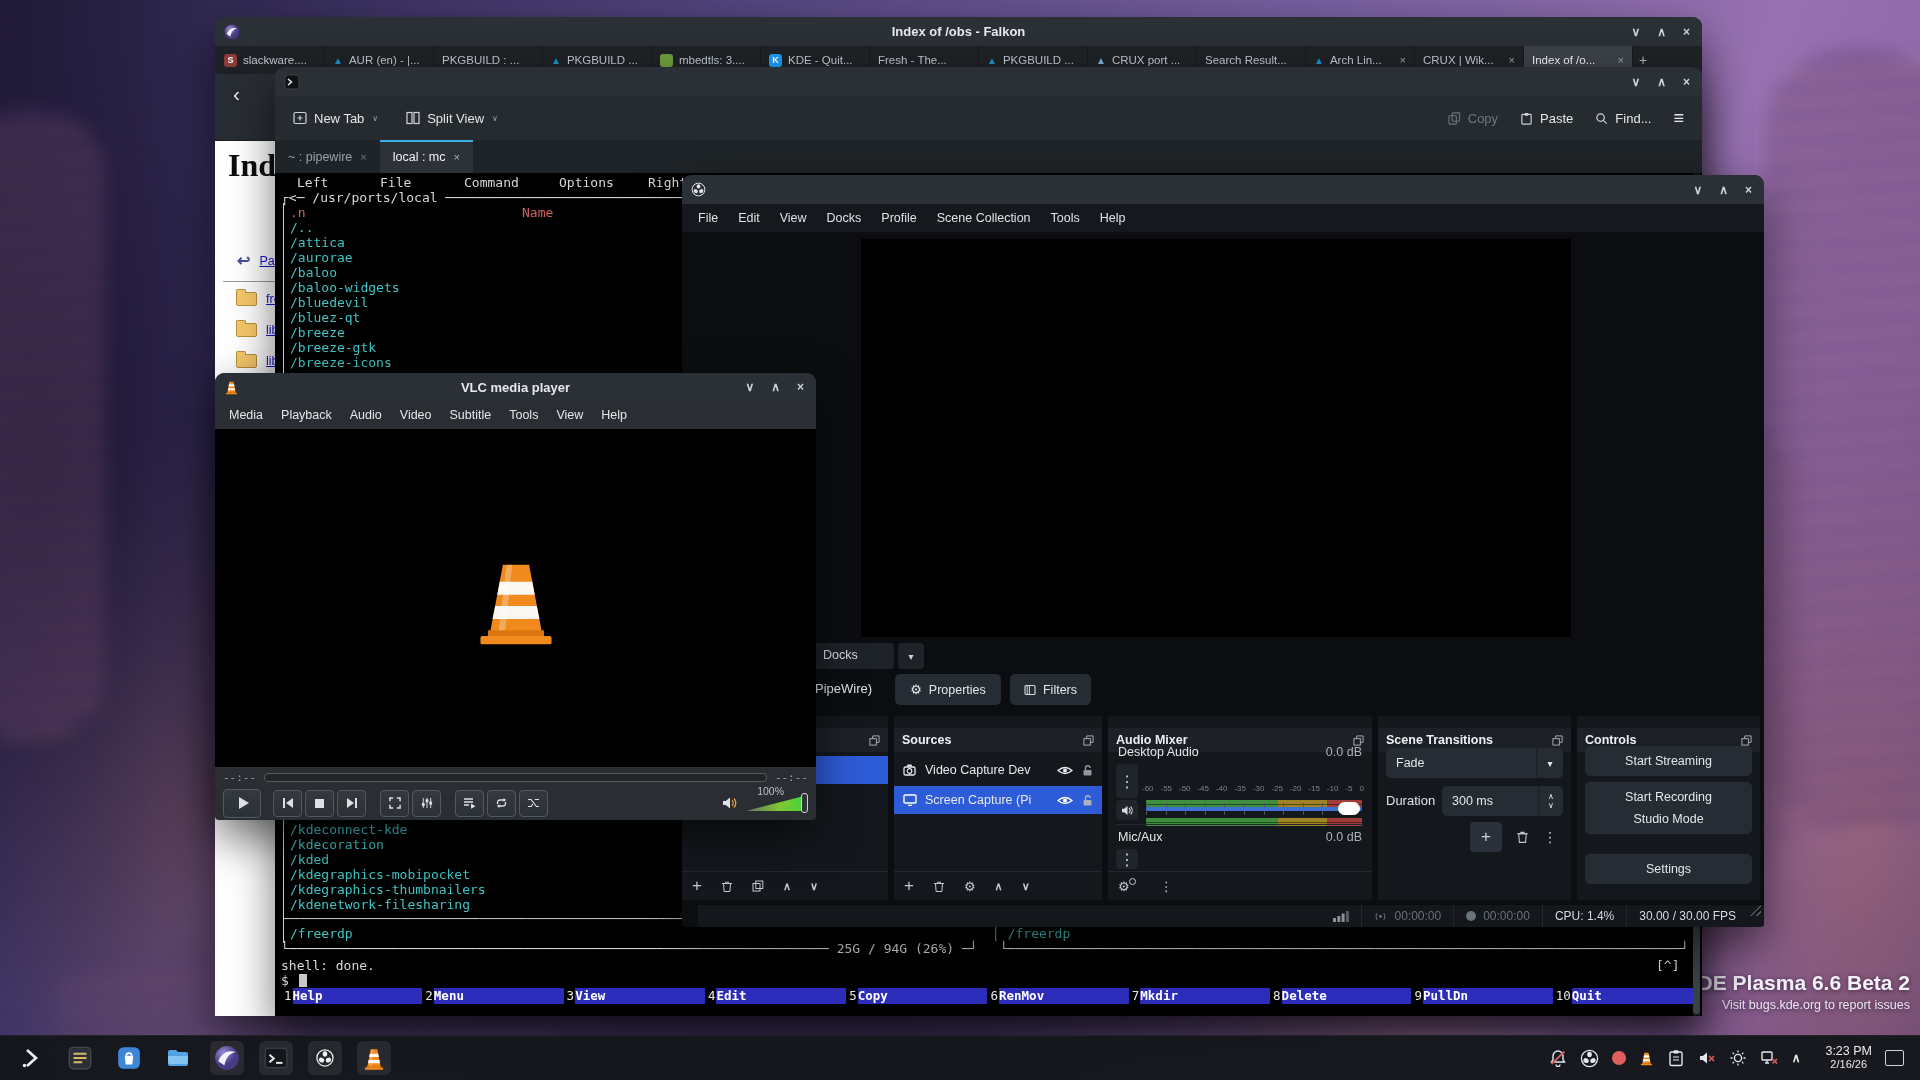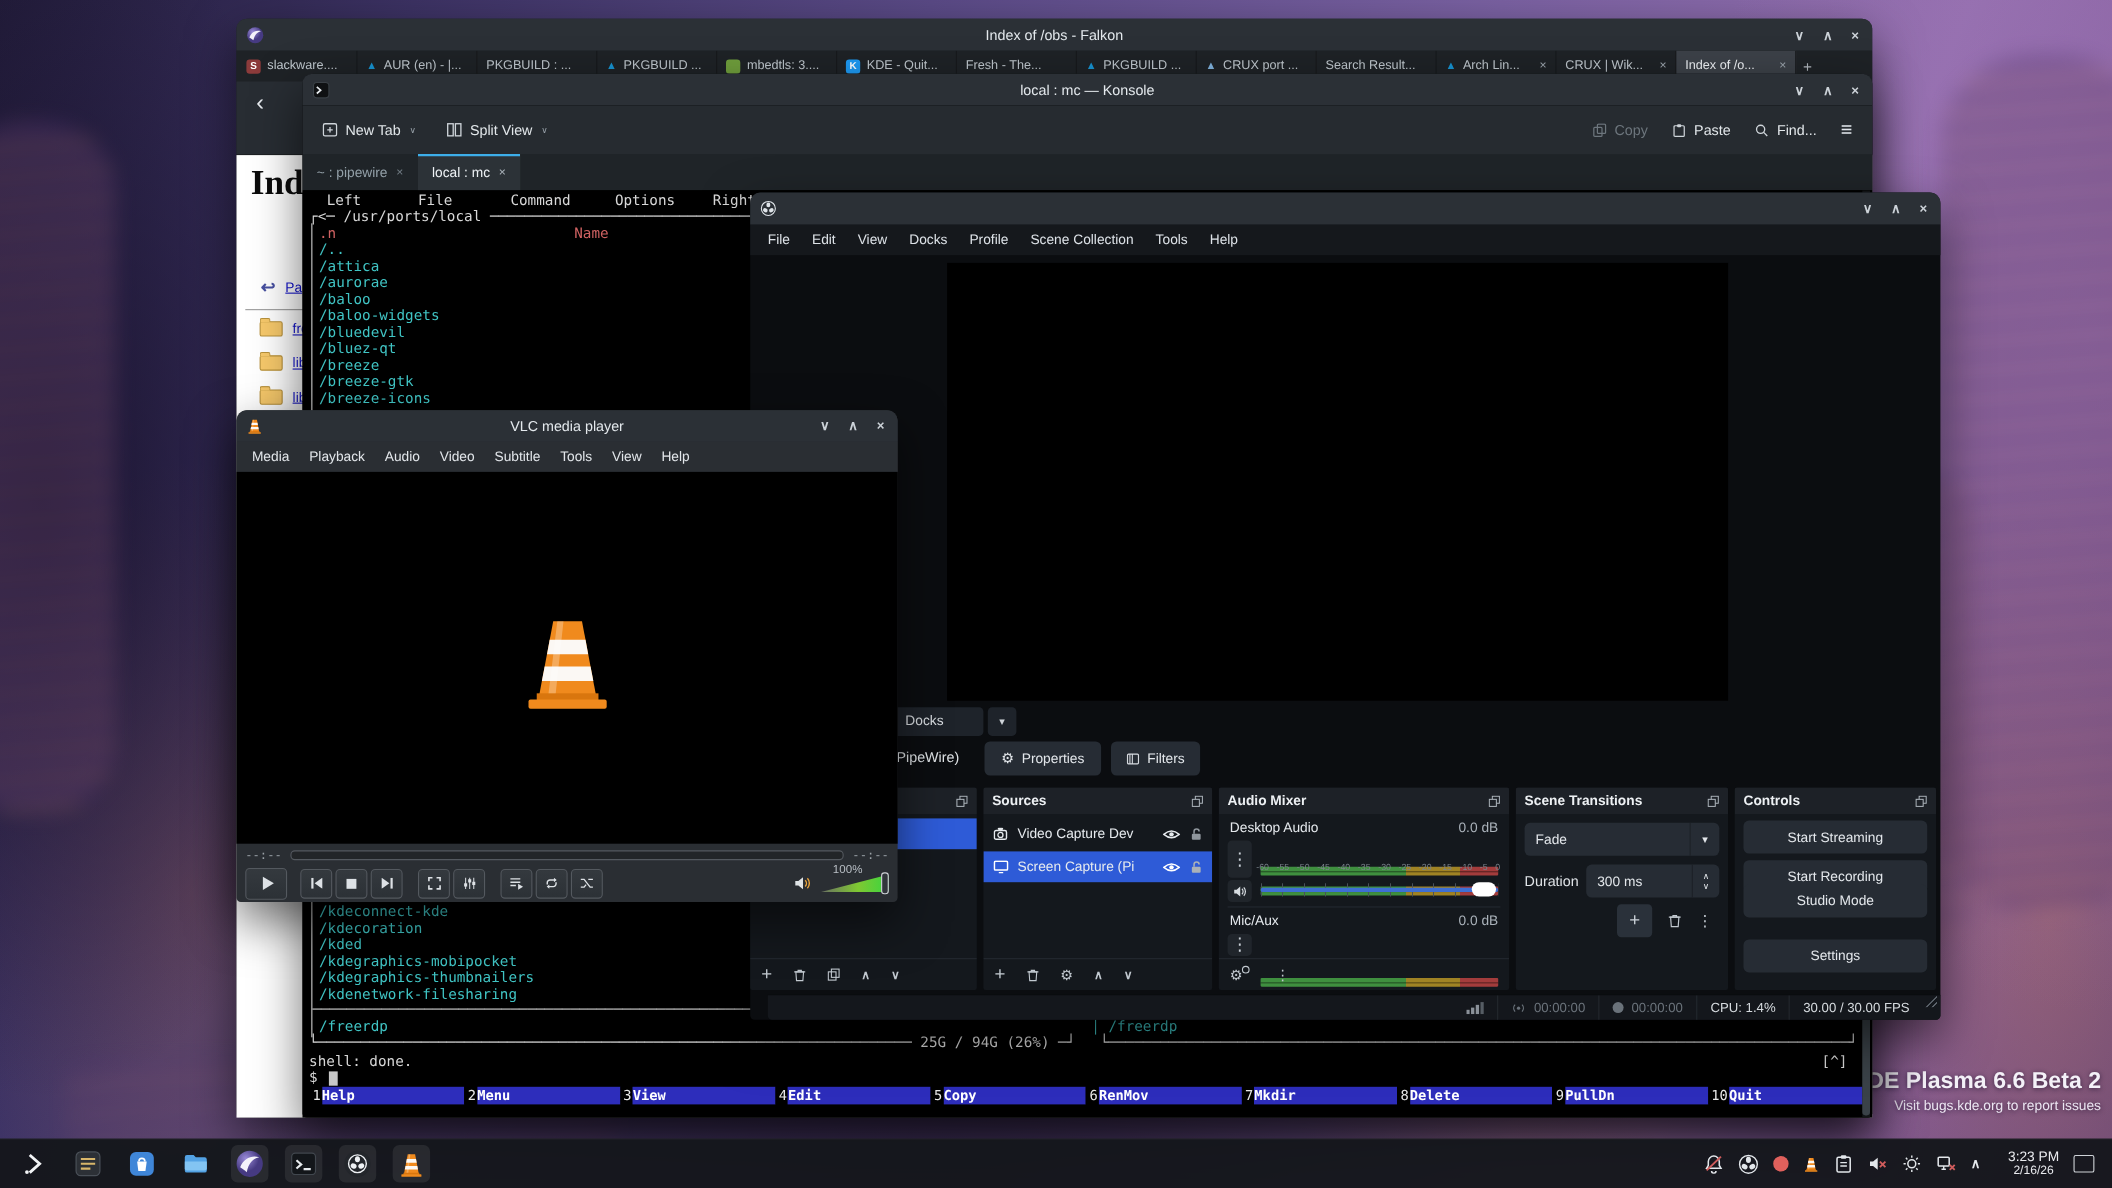--- a/index.html
+++ b/index.html
@@ -11,21 +11,21 @@
     radial-gradient(300px 560px at 9% 75%, rgba(190,110,60,.25), transparent 70%),
     radial-gradient(520px 860px at 99% 28%, rgba(160,118,185,.55), transparent 72%),
     radial-gradient(320px 620px at 97% 78%, rgba(205,125,70,.30), transparent 70%),
     radial-gradient(900px 300px at 45% 102%, rgba(35,22,55,.8), transparent 75%),
     radial-gradient(300px 200px at 72% 100%, rgba(210,130,75,.22), transparent 70%);}
   .tower{position:absolute;filter:blur(9px);opacity:.7;border-radius:45%/10%;
     background:repeating-linear-gradient(176deg, rgba(235,155,95,.34) 0 6px, rgba(86,55,110,.55) 6px 26px);}
   .abs{position:absolute;}
   .win{position:absolute;box-shadow:0 18px 44px rgba(0,0,0,.55);border-radius:10px 10px 4px 4px;}
   .tbar{height:29px;background:#2b3036;border-radius:9px 9px 0 0;position:relative;display:flex;align-items:center;}
-  .ttl{position:absolute;left:70px;right:70px;text-align:center;font-size:13px;color:#e4e9ed;white-space:nowrap;overflow:hidden;}
+  .ttl{position:absolute;left:70px;right:70px;text-align:center;font-size:13px;color:#e4e9ed;white-space:nowrap;overflow:hidden;font-weight:bold;}
   .wb{position:absolute;right:12px;top:0;bottom:0;display:flex;gap:17px;align-items:center;color:#ccd2d8;font-size:12px;font-weight:bold;}
   .wicon{margin-left:9px;display:flex;align-items:center;}
   
   #ftabs{height:28px;background:#1e2226;display:flex;align-items:center;padding-left:1px;}
   .ftab{flex:0 0 109px;box-sizing:border-box;height:100%;display:flex;align-items:center;padding:0 8px;
     font-size:11.5px;color:#bfc7cd;white-space:nowrap;overflow:hidden;border-right:1px solid #17191c;}
   .ftab.active{background:#3c4148;color:#eef1f4;}
   .fav{width:13px;height:13px;border-radius:3px;font-size:9px;font-weight:bold;color:#fff;
     display:inline-flex;align-items:center;justify-content:center;margin-right:6px;flex:none;}
   .ftri{font-size:10px;margin-right:6px;flex:none;}
@@ -40,21 +40,21 @@
   .t{position:absolute;font:13px/15px "DejaVu Sans Mono",monospace;color:#d8d8d8;white-space:pre;}
   .cy{color:#40c4c4;} .rd{color:#d06262;}
   .fnseg{display:flex;flex:1;height:16px;font:12.5px/16px "DejaVu Sans Mono",monospace;}
   .fnnum{color:#e8e8e8;background:#000;padding:0 1px 0 3px;}
   .fnlab{flex:1;background:#2d2dbb;color:#fff;font-weight:bold;}
   
   .omenu{display:flex;align-items:center;height:28px;background:#15181c;padding-left:6px;}
   .omenu span{padding:0 10px;font-size:12.5px;color:#dde2e7;}
   .dock{position:absolute;top:541px;height:184px;background:#14181d;border-radius:2px;overflow:hidden;}
   .dhead{height:24px;background:#1d2127;display:flex;align-items:center;justify-content:space-between;
-    padding:0 8px;font-weight:bold;font-size:12.5px;color:#edf0f3;}
+    padding:0 8px;font-weight:bold;font-size:12.5px;color:#edf0f3;margin-top:12px;}
   .srow{height:28px;display:flex;align-items:center;gap:8px;padding:0 9px;font-size:12.5px;color:#e6eaee;margin-bottom:2px;}
   .srow.sel{background:#2e5bd7;}
   .dtool{position:absolute;left:0;right:0;bottom:0;height:28px;border-top:1px solid #232830;
     display:flex;align-items:center;gap:19px;padding:0 10px;color:#c2c9d0;}
   .obtn{background:#262c34;border-radius:5px;display:flex;align-items:center;justify-content:center;gap:7px;
     font-size:12.5px;color:#e3e7eb;}
   .meter{height:8px;border-radius:1px;position:relative;
     background:linear-gradient(90deg,#3f8f3f 0,#3f8f3f 61%,#a08324 61%,#a08324 84%,#a33c3c 84%,#a33c3c 100%);}
   .meter::after{content:"";position:absolute;left:0;right:0;top:3.5px;height:1px;background:rgba(0,0,0,.45);}
   .ticks{display:flex;justify-content:space-between;font-size:8px;color:#7b838c;font-family:"Liberation Sans",sans-serif;}
@@ -209,21 +209,20 @@
   </div>
 
   <div class="win" style="left:275px;top:67px;width:1427px;height:949px;background:#000;z-index:3;">
     <div class="tbar">
       <span class="wicon">
           <svg width="16" height="16" viewBox="0 0 16 16">
             <rect x="1" y="1" width="14" height="14" rx="3" fill="#0f1113" stroke="#3a4046"></rect>
             <path d="M4 5l3.5 3L4 11" stroke="#e8ecef" stroke-width="1.5" fill="none"></path>
           </svg>
         </span>
-      <span class="ttl">local : mc — Konsole</span>
       <span class="wb">
           <span>∨</span>
           <span>∧</span>
           <span>×</span>
         </span>
     </div>
     <div style="height:44px;background:#262b30;display:flex;align-items:center;padding:0 18px;">
       <div class="kbtn" style="margin-right:28px;">
         <svg width="14" height="14" viewBox="0 0 14 14">
             <rect x="1" y="1.5" width="12" height="11" rx="1.5" fill="none" stroke="#cfd5da" stroke-width="1.2"></rect>

